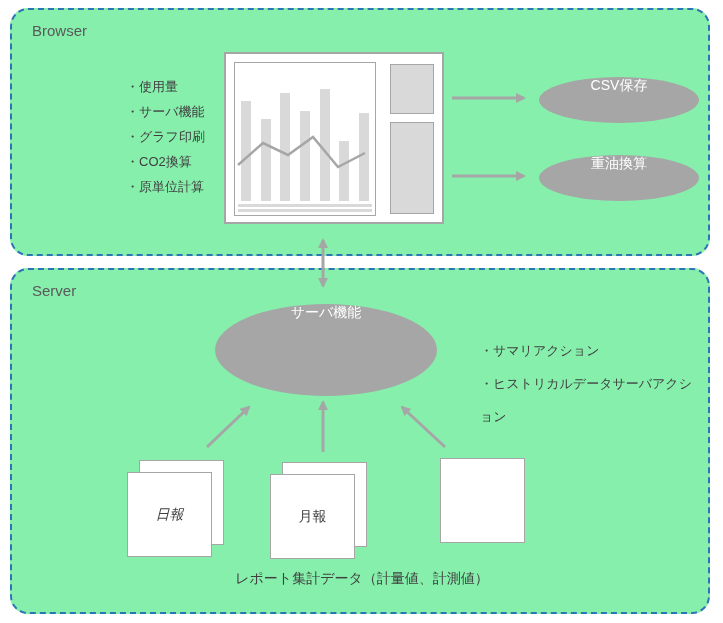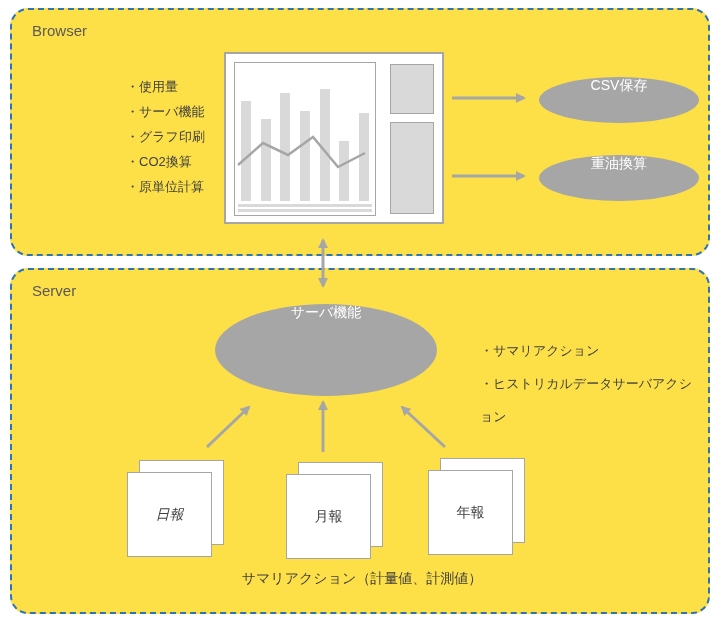--- a/index.html
+++ b/index.html
@@ -8,21 +8,21 @@
     width:723px;height:623px;
     background:#ffffff;
     font-family:"Liberation Sans","DejaVu Sans",sans-serif;
     color:var(--text-dark,#404040);
     overflow:hidden;
   }
   .zone{
     position:absolute;
     border:2px dashed var(--border-blue,#2e74b5);
     border-radius:18px;
-    background:#fde047;
+    background:#86efac;
     box-sizing:border-box;
   }
   #browser-zone{left:10px;top:8px;width:700px;height:248px;}
   #server-zone{left:10px;top:268px;width:700px;height:346px;}
   .zone-label{
     position:absolute;left:20px;top:12px;
     font-size:15px;color:var(--label-gray,#595959);
   }
   .feature-list{
     position:absolute;left:102px;top:52px;
@@ -80,21 +80,21 @@
     background:#ffffff;border:1.5px solid var(--box-border,#a6a6a6);
     box-sizing:border-box;
   }
   .sheet.back{left:12px;top:0;}
   .sheet.front{
     left:0;top:12px;
     display:flex;align-items:center;justify-content:center;
     font-size:14px;color:var(--text-dark,#404040);
   }
   #stack-daily{left:115px;top:190px;font-style:italic;}
-  #stack-monthly{left:258px;top:192px;margin-left:16px;}
+  #stack-monthly{left:258px;top:192px;}
   #stack-yearly{left:416px;top:188px;}
   #report-caption{
     position:absolute;left:0;top:300px;width:700px;
     text-align:center;font-size:14px;color:var(--text-dark,#404040);
   }
   
   #arrow-layer{position:absolute;left:0;top:0;width:723px;height:623px;pointer-events:none;}
   .arrow{stroke:var(--arrow,#a6a6a6);stroke-width:3;}
 </style>
 </head>
@@ -155,24 +155,23 @@
   <div class="doc-stack" id="stack-daily">
     <div class="sheet back"></div>
     <div class="sheet front">日報</div>
   </div>
   <div class="doc-stack" id="stack-monthly">
     <div class="sheet back"></div>
     <div class="sheet front">月報</div>
   </div>
   <div class="doc-stack" id="stack-yearly">
     <div class="sheet back"></div>
-    <div class="sheet front">年報</div>
   </div>
 
-  <div id="report-caption">サマリアクション（計量値、計測値）</div>
+  <div id="report-caption">レポート集計データ（計量値、計測値）</div>
 </div>
 
 <svg id="arrow-layer" viewBox="0 0 723 623">
   <defs>
     <marker id="ah" markerWidth="10" markerHeight="10" refX="8" refY="5" orient="auto-start-reverse" markerUnits="userSpaceOnUse">
       <path d="M0,0 L10,5 L0,10 z" fill="#a6a6a6"></path>
     </marker>
   </defs>
   <line class="arrow" x1="452" y1="98" x2="524" y2="98" marker-end="url(#ah)"></line>
   <line class="arrow" x1="452" y1="176" x2="524" y2="176" marker-end="url(#ah)"></line>

